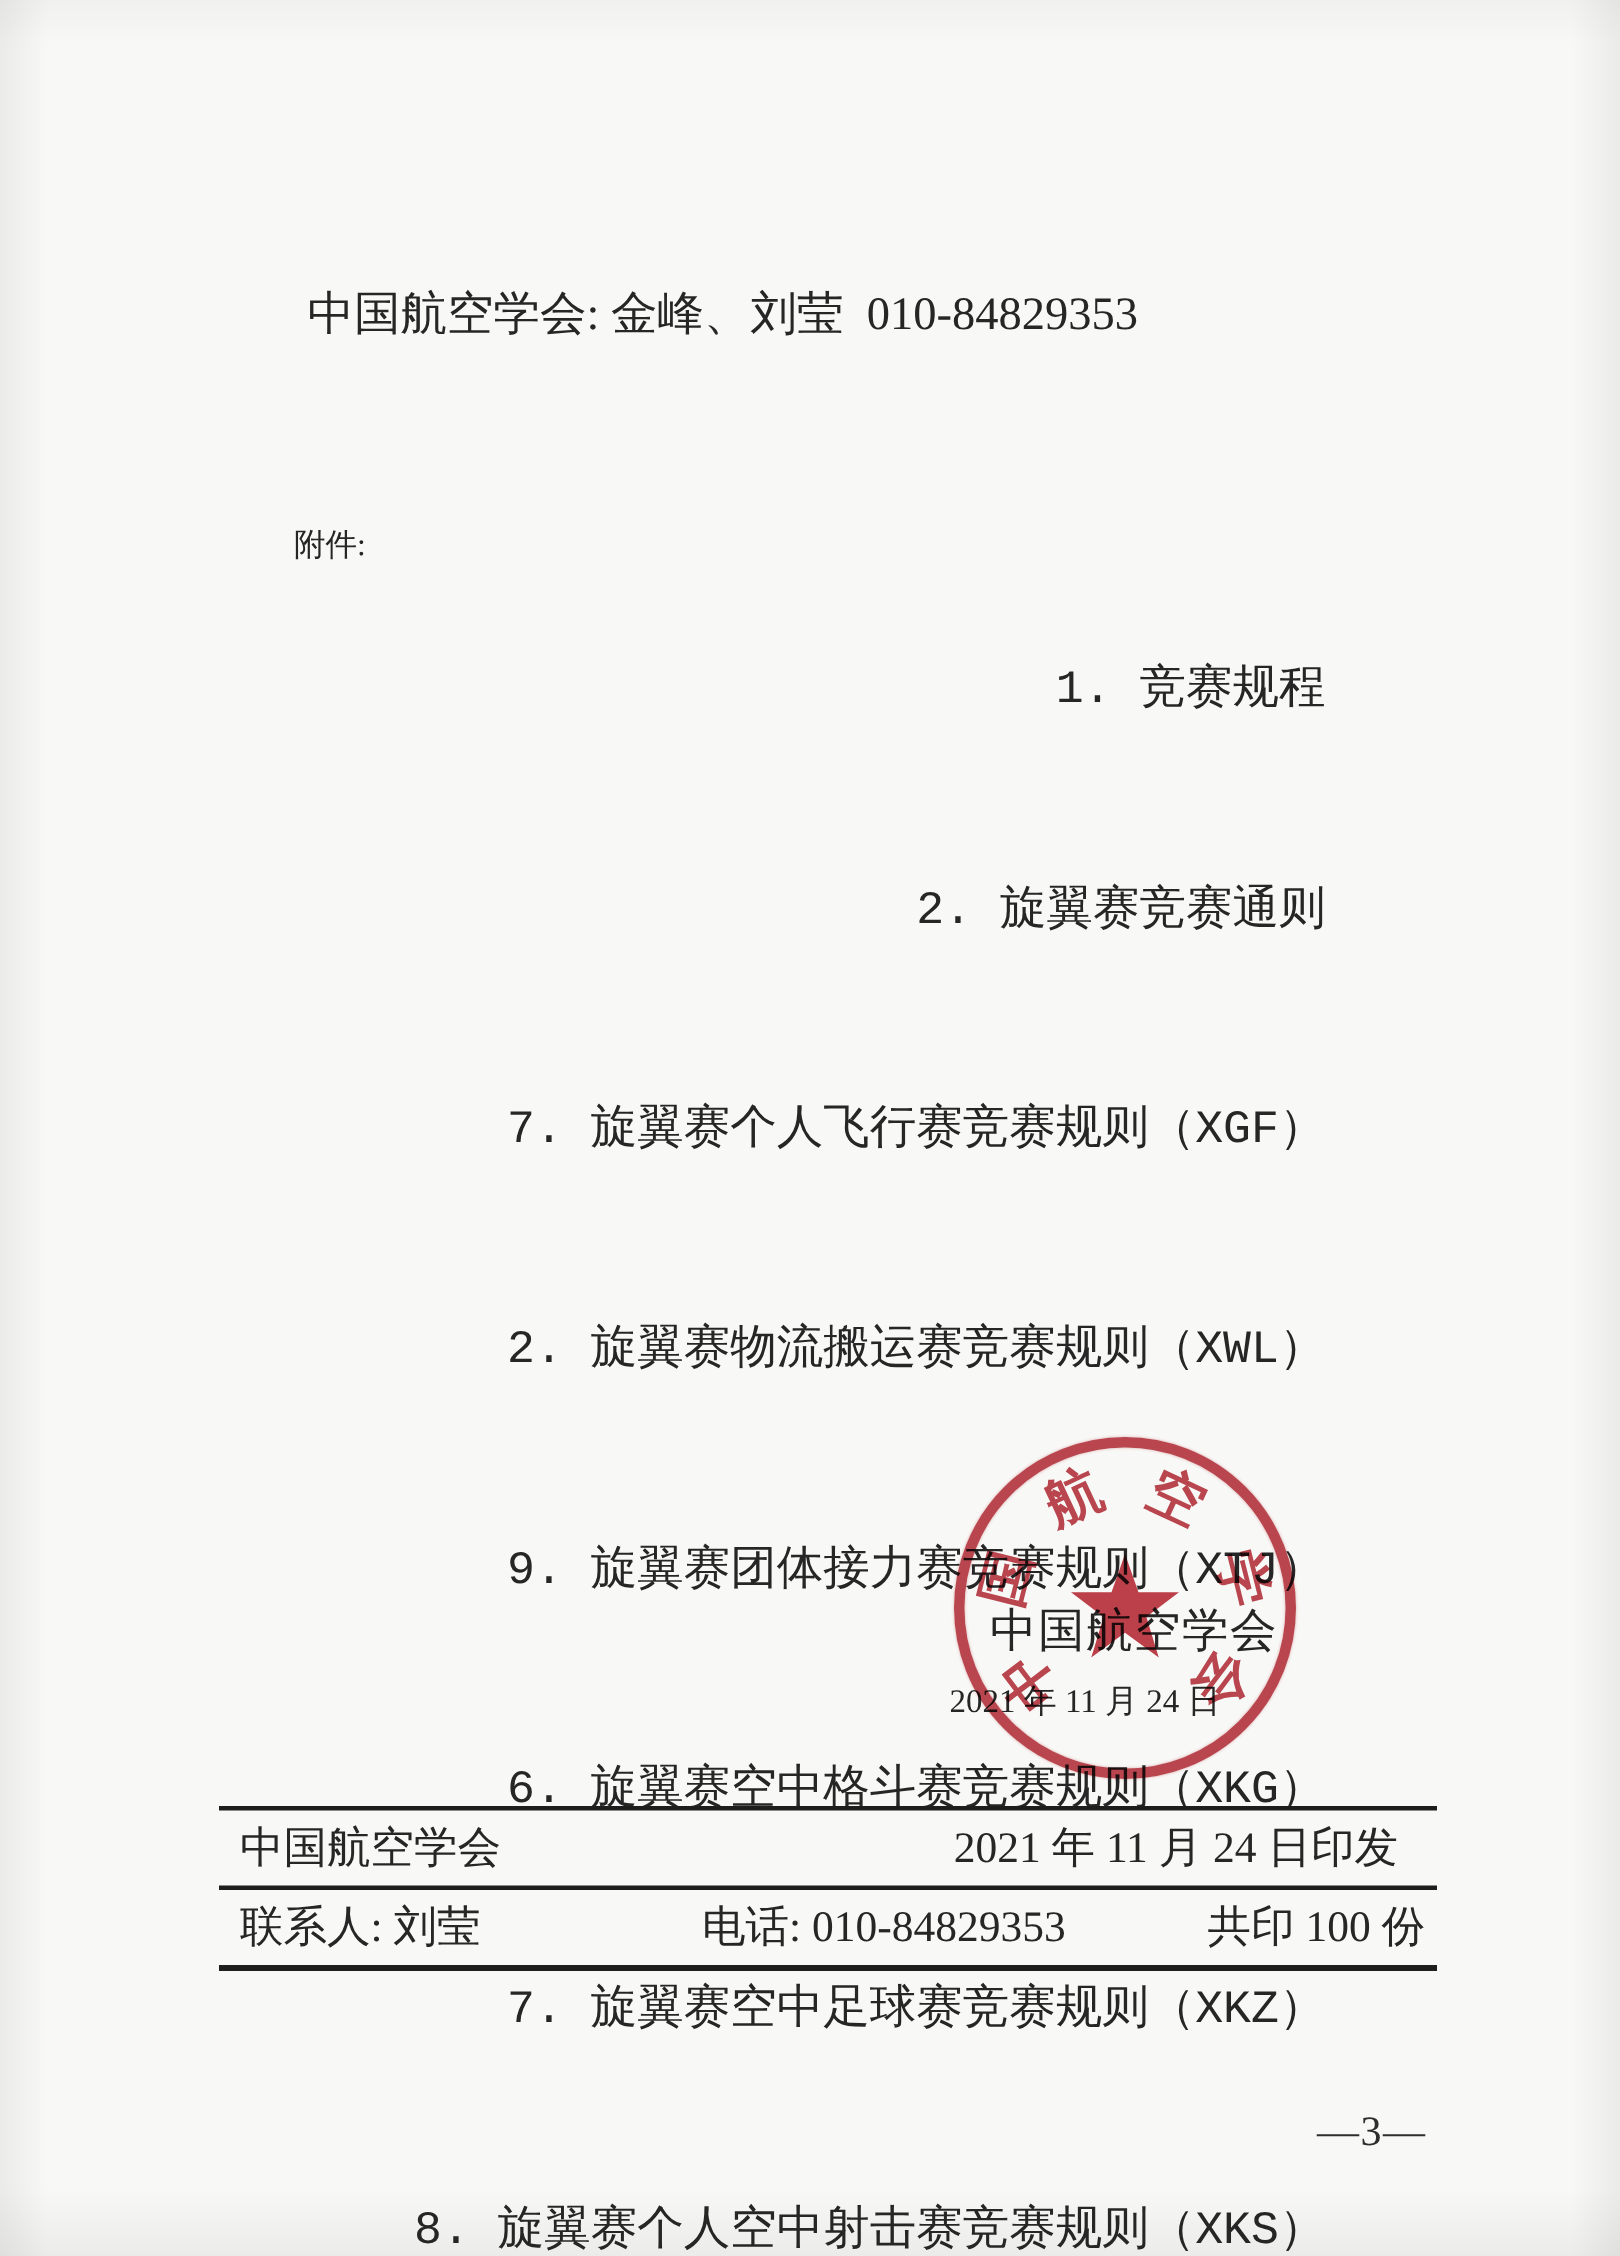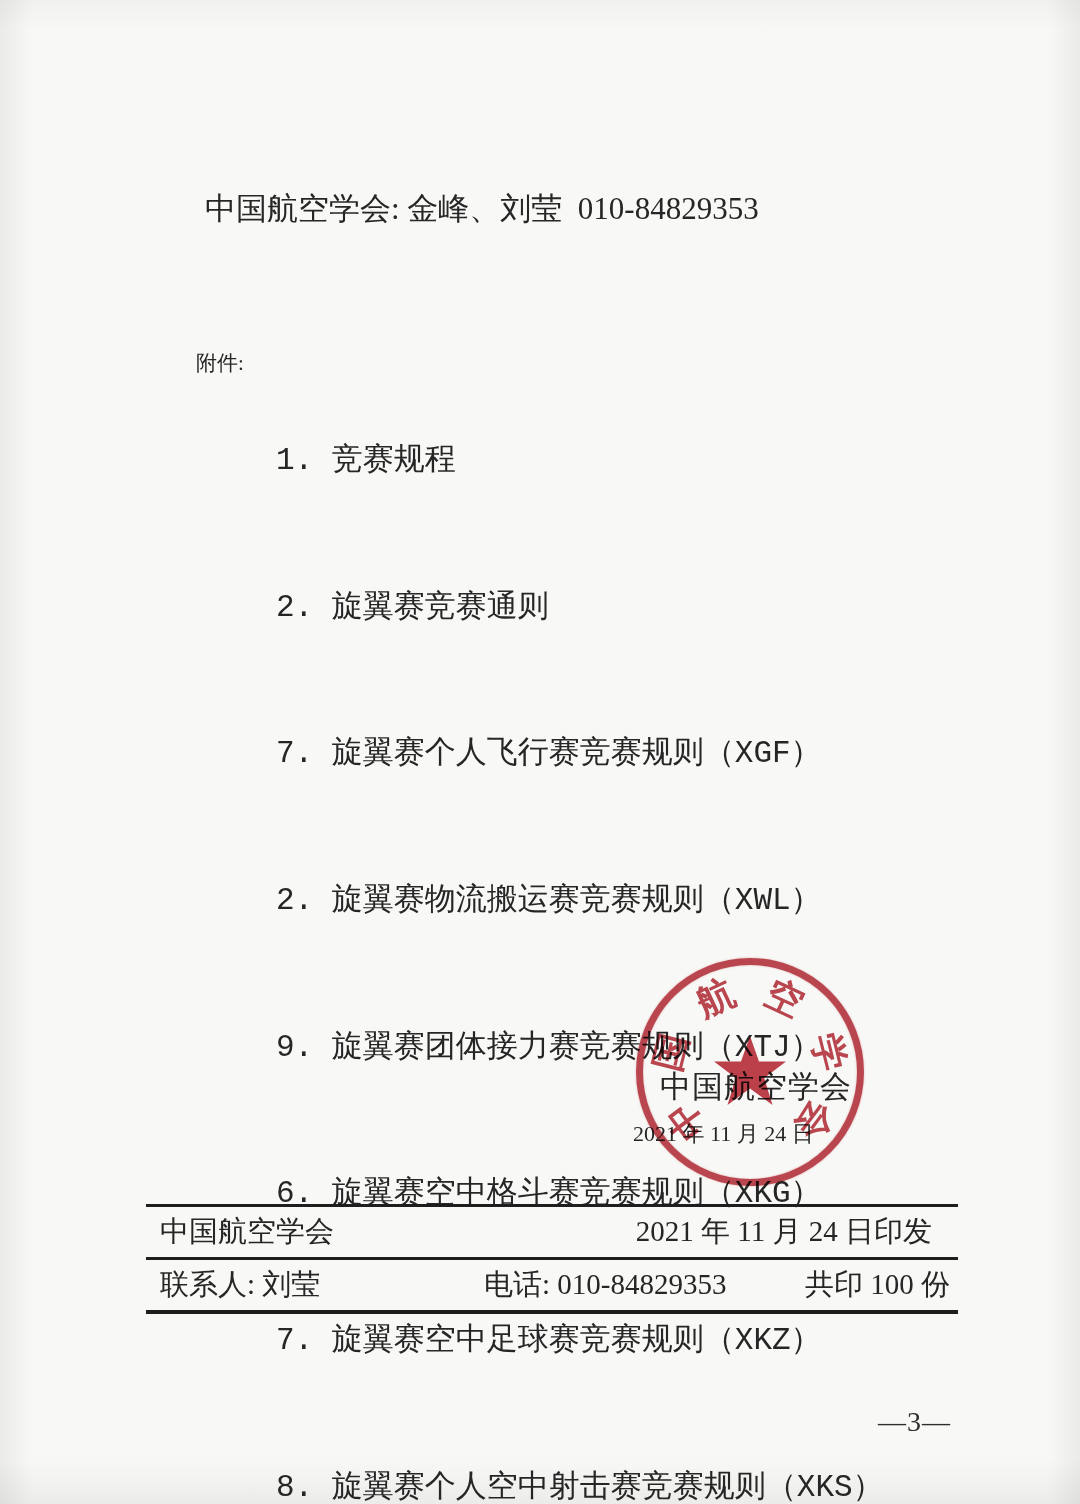--- a/index.html
+++ b/index.html
@@ -7,20 +7,21 @@
     position:relative;
     width:1080px;height:1504px;
     margin:0 auto;
     background:
       linear-gradient(90deg, rgba(0,0,0,0.055) 0, rgba(0,0,0,0) 3%, rgba(0,0,0,0) 97%, rgba(0,0,0,0.055) 100%),
       linear-gradient(180deg, rgba(0,0,0,0.03) 0, rgba(0,0,0,0) 2%, rgba(0,0,0,0) 97%, rgba(0,0,0,0.05) 100%),
       #f8f8f6;
     font-family:"Liberation Serif","DejaVu Serif",serif;
     color:#262626;
     overflow:hidden;
+    text-align:right;
   }
   .abs{position:absolute;white-space:pre;}
   .body-text{font-size:31px;line-height:1.2;}
 
   
   .hdr-line1{left:205px;top:190px;}
   .hdr-line2{left:205px;top:243px;}
 
   
   .att-label{left:196px;top:339px;font-size:21px;line-height:48.9px;}
@@ -55,21 +56,21 @@
 
   
   .footer{
     position:absolute;left:146px;top:1204px;width:812px;z-index:2;
     border-top:3px solid #1e1e1e;border-bottom:4px solid #1e1e1e;
     font-size:29px;
   }
   .f-row{position:relative;height:50px;display:flex;align-items:center;}
   .f-row1{border-bottom:3px solid #1e1e1e;}
   .f-left{position:absolute;left:14px;white-space:pre;}
-  .f-mid{position:absolute;left:322px;white-space:pre;margin-left:16px;}
+  .f-mid{position:absolute;left:322px;white-space:pre;}
   .f-right1{position:absolute;right:26px;white-space:pre;}
   .f-right2{position:absolute;right:8px;white-space:pre;}
 
   .page-num{left:878px;top:1406px;font-size:28px;letter-spacing:1px;color:#2e2e2e;}
 </style>
 </head>
 <body>
 
 <div class="page">
 

